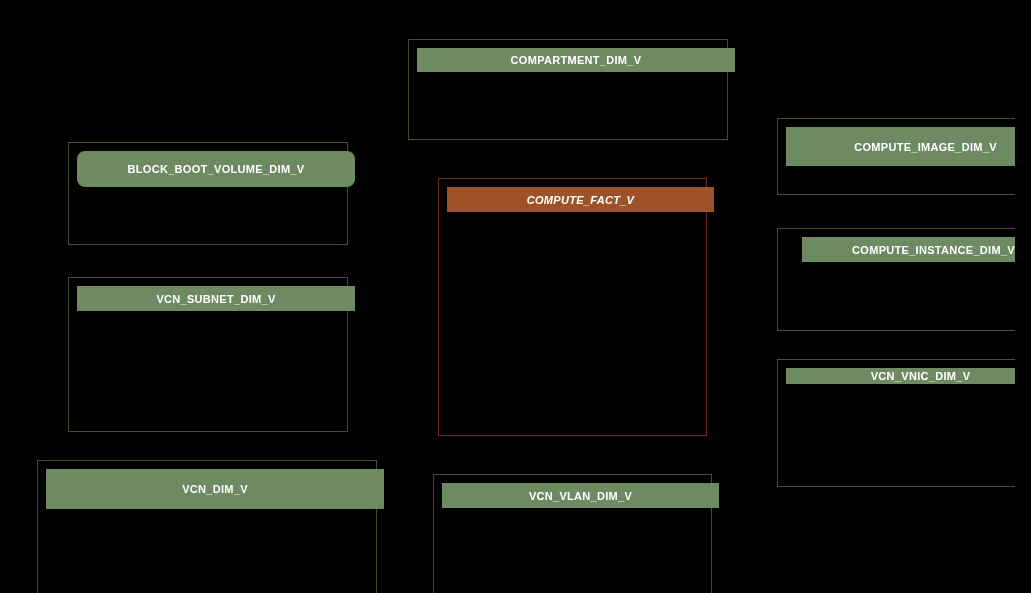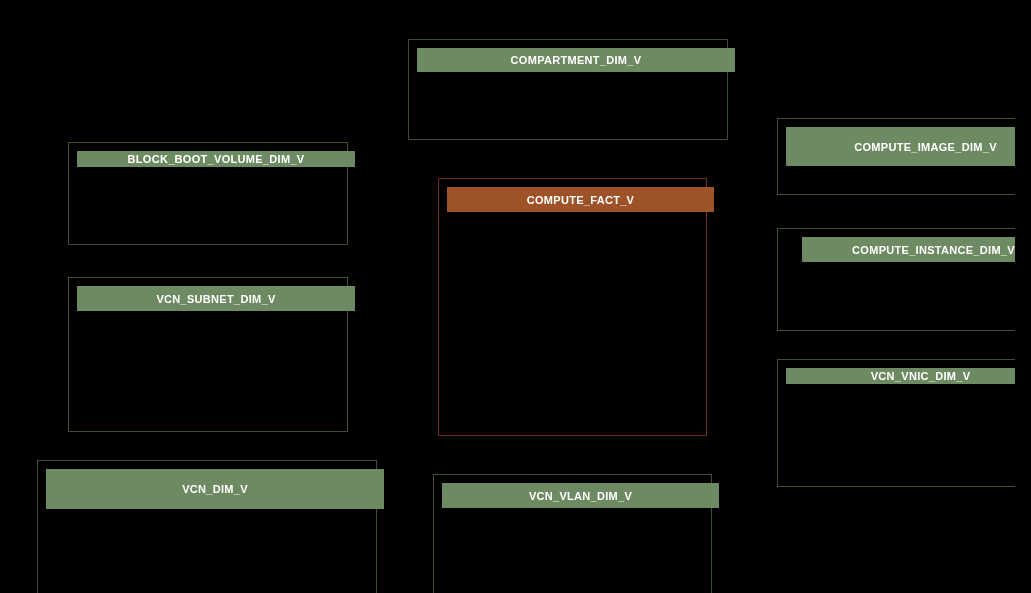--- a/index.html
+++ b/index.html
@@ -49,22 +49,22 @@
     border-color: var(--fact-border-color);
   }
   .table-box.fact .table-header {
     background: var(--fact-header-color);
   }
 
   
   .box-compartment       { left: 376px; top: 7px;   width: 320px; height: 101px; }
   .box-compartment       .table-header { height: 24px; }
   .box-block-boot-volume { left: 36px;  top: 110px; width: 280px; height: 103px; }
-  .box-block-boot-volume .table-header { height: 16px; }
-  .box-compute-fact      { left: 406px; top: 146px; width: 269px; height: 258px; }
+  .box-block-boot-volume .table-header { height: 36px; border-radius: 8px; }
+  .box-compute-fact      { left: 406px; top: 146px; width: 269px; height: 258px; font-style: italic; }
   .box-compute-fact      .table-header { height: 25px; }
   .box-compute-image     { left: 745px; top: 86px;  width: 281px; height: 77px; }
   .box-compute-image     .table-header { height: 39px; }
   .box-compute-instance  { left: 745px; top: 196px; width: 281px; height: 103px; padding-left: 16px; }
   .box-compute-instance  .table-header { height: 25px; }
   .box-vcn-subnet        { left: 36px;  top: 245px; width: 280px; height: 155px; text-align: center; }
   .box-vcn-subnet        .table-header { height: 25px; }
   .box-vcn-vnic          { left: 745px; top: 327px; width: 271px; height: 128px; }
   .box-vcn-vnic          .table-header { height: 16px; }
   .box-vcn               { left: 5px;   top: 428px; width: 340px; height: 155px; }

